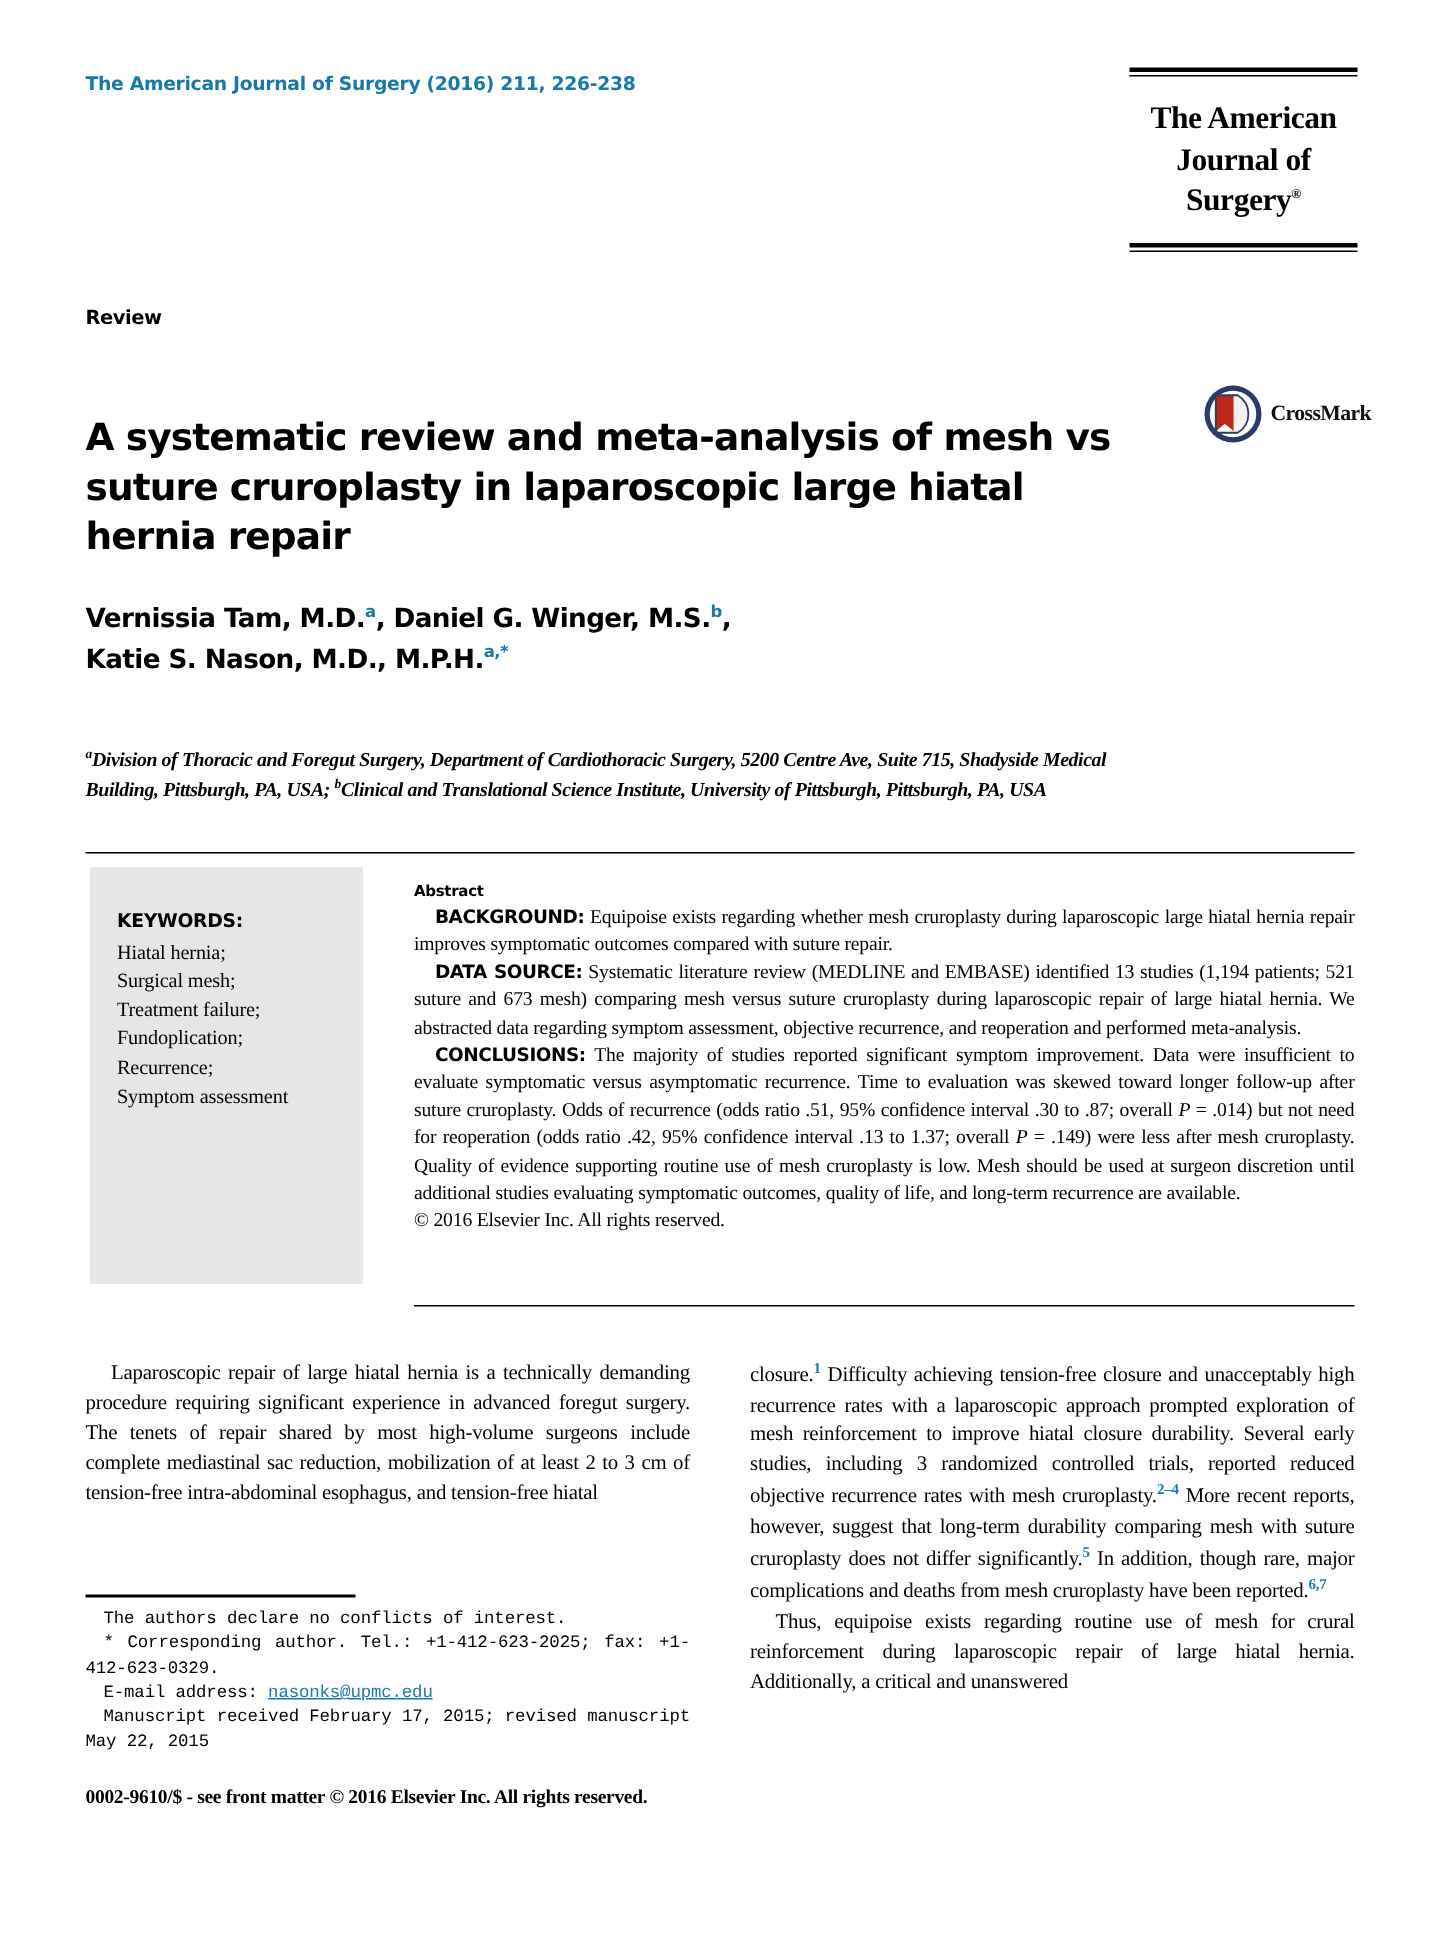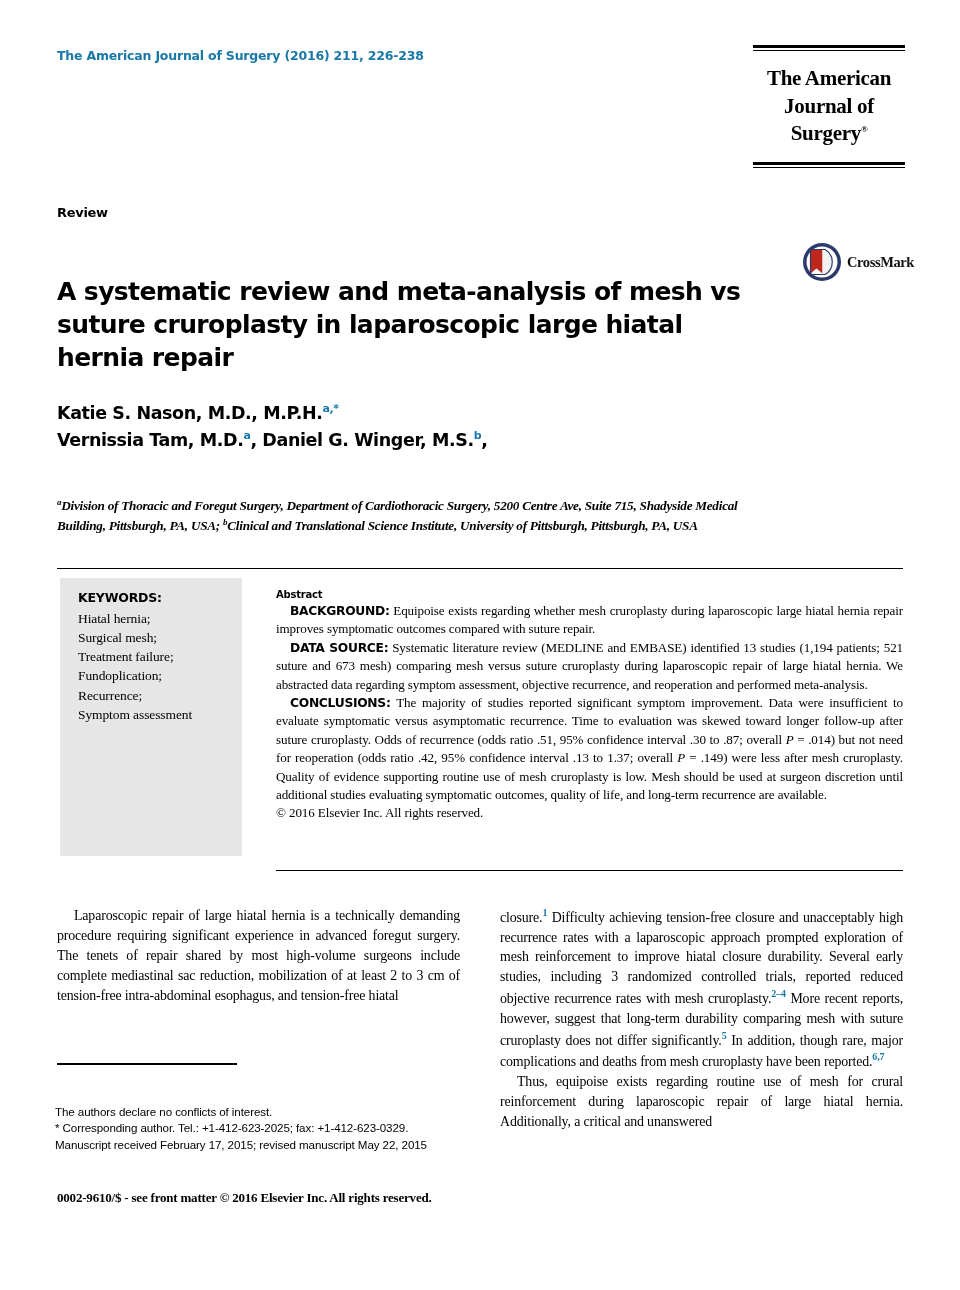--- a/index.html
+++ b/index.html
@@ -83,21 +83,21 @@
     font-family: "DejaVu Sans", sans-serif;
     font-weight: bold;
     font-size: 25px;
     line-height: 1.33;
     letter-spacing: -0.6px;
     color: #000;
   }
   .crossmark {
     position: absolute;
     left: 802px;
-    top: 242px;
+    top: 256px;
     display: flex;
     align-items: center;
     gap: 5px;
   }
   .crossmark-mark {
     width: 40px;
     height: 40px;
     position: relative;
   }
   .crossmark-text {
@@ -151,21 +151,21 @@
 
   
   .keywords-box {
     position: absolute;
     left: 60px;
     top: 578px;
     width: 182px;
     height: 278px;
     background: #e6e6e6;
     box-sizing: border-box;
-    padding: 12px 14px 0 18px;
+    padding: 28px 14px 0 18px;
   }
   .kw-title {
     font-family: "DejaVu Sans", sans-serif;
     font-weight: bold;
     font-size: 12.5px;
     letter-spacing: -0.2px;
     margin-bottom: 4px;
   }
   .kw-item {
     font-family: "Liberation Serif", serif;
@@ -248,29 +248,28 @@
   
   .fn-rule {
     position: absolute;
     left: 57px;
     top: 1063px;
     width: 180px;
     border-top: 2px solid #000;
   }
   .footnotes {
     position: absolute;
-    left: 43px;
+    left: 57px;
     top: 1072px;
     width: 403px;
-    font-family: Liberation Sans, sans-serif;
+    font-family: Liberation Mono, monospace;
     font-size: 11.6px;
     line-height: 1.41;
     text-align: justify;
     letter-spacing: -0.1px;
-    margin-top: 32px;
   }
   .footnotes p {
     margin: 0;
     text-indent: 12px;
   }
   .email-link {
     color: #1878a8;
     text-decoration: underline;
   }
 
@@ -323,22 +322,22 @@
         <circle cx="20" cy="20" r="15.5" fill="#ffffff"></circle>
         <path d="M8.5 7.5 h12 v24 l-6 -5 l-6 5 z" fill="#c0271c"></path>
         <path d="M20.5 7.5 h2.6 a14 14 0 0 1 0 25 h-2.6 z" fill="#f2f2f2"></path>
         <path d="M8.5 7.5 h14.6 a14.5 14.5 0 0 1 0 25 h-14.6 z" fill="none" stroke="#2b3a6b" stroke-width="1.2"></path>
       </svg>
     </span>
     <span class="crossmark-text">CrossMark</span>
   </div>
 
   <div class="authors">
+    <div><span>Vernissia Tam, M.D.</span><sup>a</sup><span>, Daniel G. Winger, M.S.</span><sup>b</sup><span>,</span></div>
     <div><span>Katie S. Nason, M.D., M.P.H.</span><sup>a,*</sup></div>
-    <div><span>Vernissia Tam, M.D.</span><sup>a</sup><span>, Daniel G. Winger, M.S.</span><sup>b</sup><span>,</span></div>
   </div>
 
   <div class="affil"><sup>a</sup><span>Division of Thoracic and Foregut Surgery, Department of Cardiothoracic Surgery, 5200 Centre Ave, Suite 715, Shadyside Medical Building, Pittsburgh, PA, USA;</span> <sup>b</sup><span>Clinical and Translational Science Institute, University of Pittsburgh, Pittsburgh, PA, USA</span></div>
 
   <div class="head-rule"></div>
 
   <div class="keywords-box">
     <div class="kw-title">KEYWORDS:</div>
     <div class="kw-item">Hiatal hernia;</div>
     <div class="kw-item">Surgical mesh;</div>
@@ -368,20 +367,21 @@
 
   <div class="col col-right">
     <p class="noindent"><span>closure.</span><sup class="ref">1</sup><span> Difficulty achieving tension-free closure and unacceptably high recurrence rates with a laparoscopic approach prompted exploration of mesh reinforcement to improve hiatal closure durability. Several early studies, including 3 randomized controlled trials, reported reduced objective recurrence rates with mesh cruroplasty.</span><sup class="ref">2–4</sup><span> More recent reports, however, suggest that long-term durability comparing mesh with suture cruroplasty does not differ significantly.</span><sup class="ref">5</sup><span> In addition, though rare, major complications and deaths from mesh cruroplasty have been reported.</span><sup class="ref">6,7</sup></p>
     <p>Thus, equipoise exists regarding routine use of mesh for crural reinforcement during laparoscopic repair of large hiatal hernia. Additionally, a critical and unanswered</p>
   </div>
 
   <div class="fn-rule"></div>
   <div class="footnotes">
     <p>The authors declare no conflicts of interest.</p>
     <p>* Corresponding author. Tel.: +1-412-623-2025; fax: +1-412-623-0329.</p>
+    <p><span>E-mail address:</span> <a class="email-link" href="#">nasonks@upmc.edu</a></p>
     <p>Manuscript received February 17, 2015; revised manuscript May 22, 2015</p>
   </div>
 
   <div class="page-footer">
     <div class="issn-line">0002-9610/$ - see front matter © 2016 Elsevier Inc. All rights reserved.</div>
   </div>
 
 </div>
 
 </body></html>

